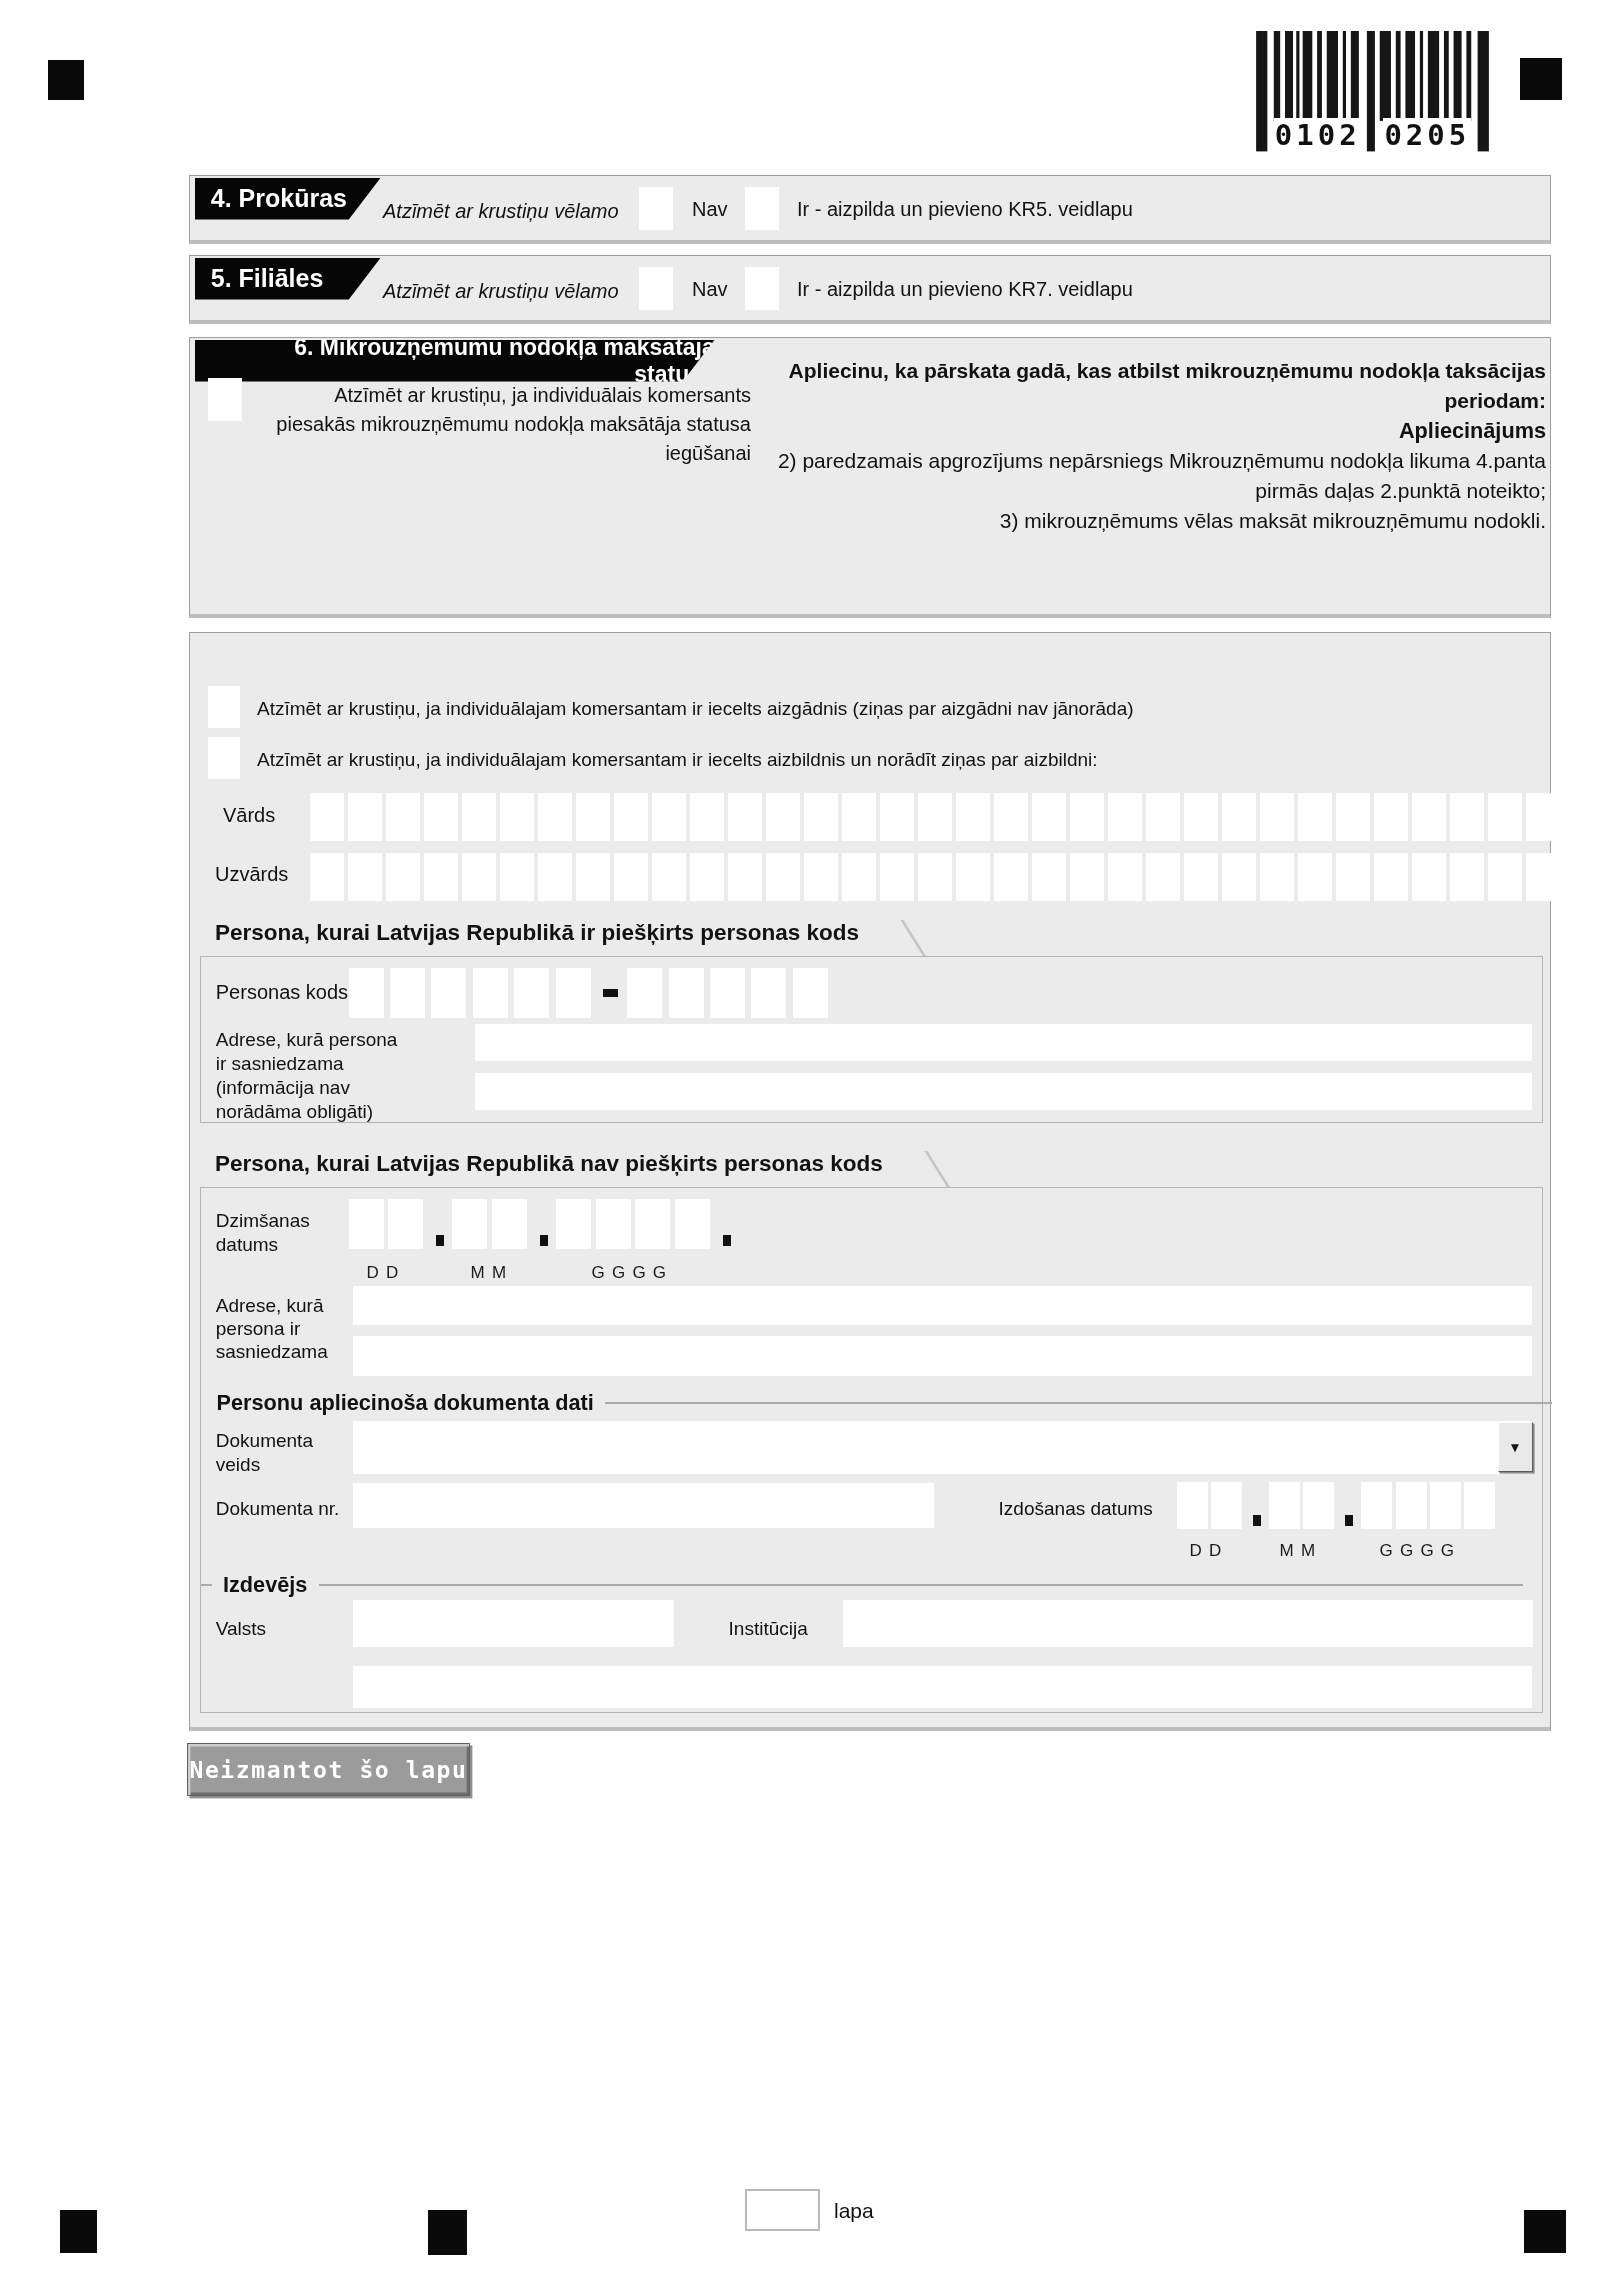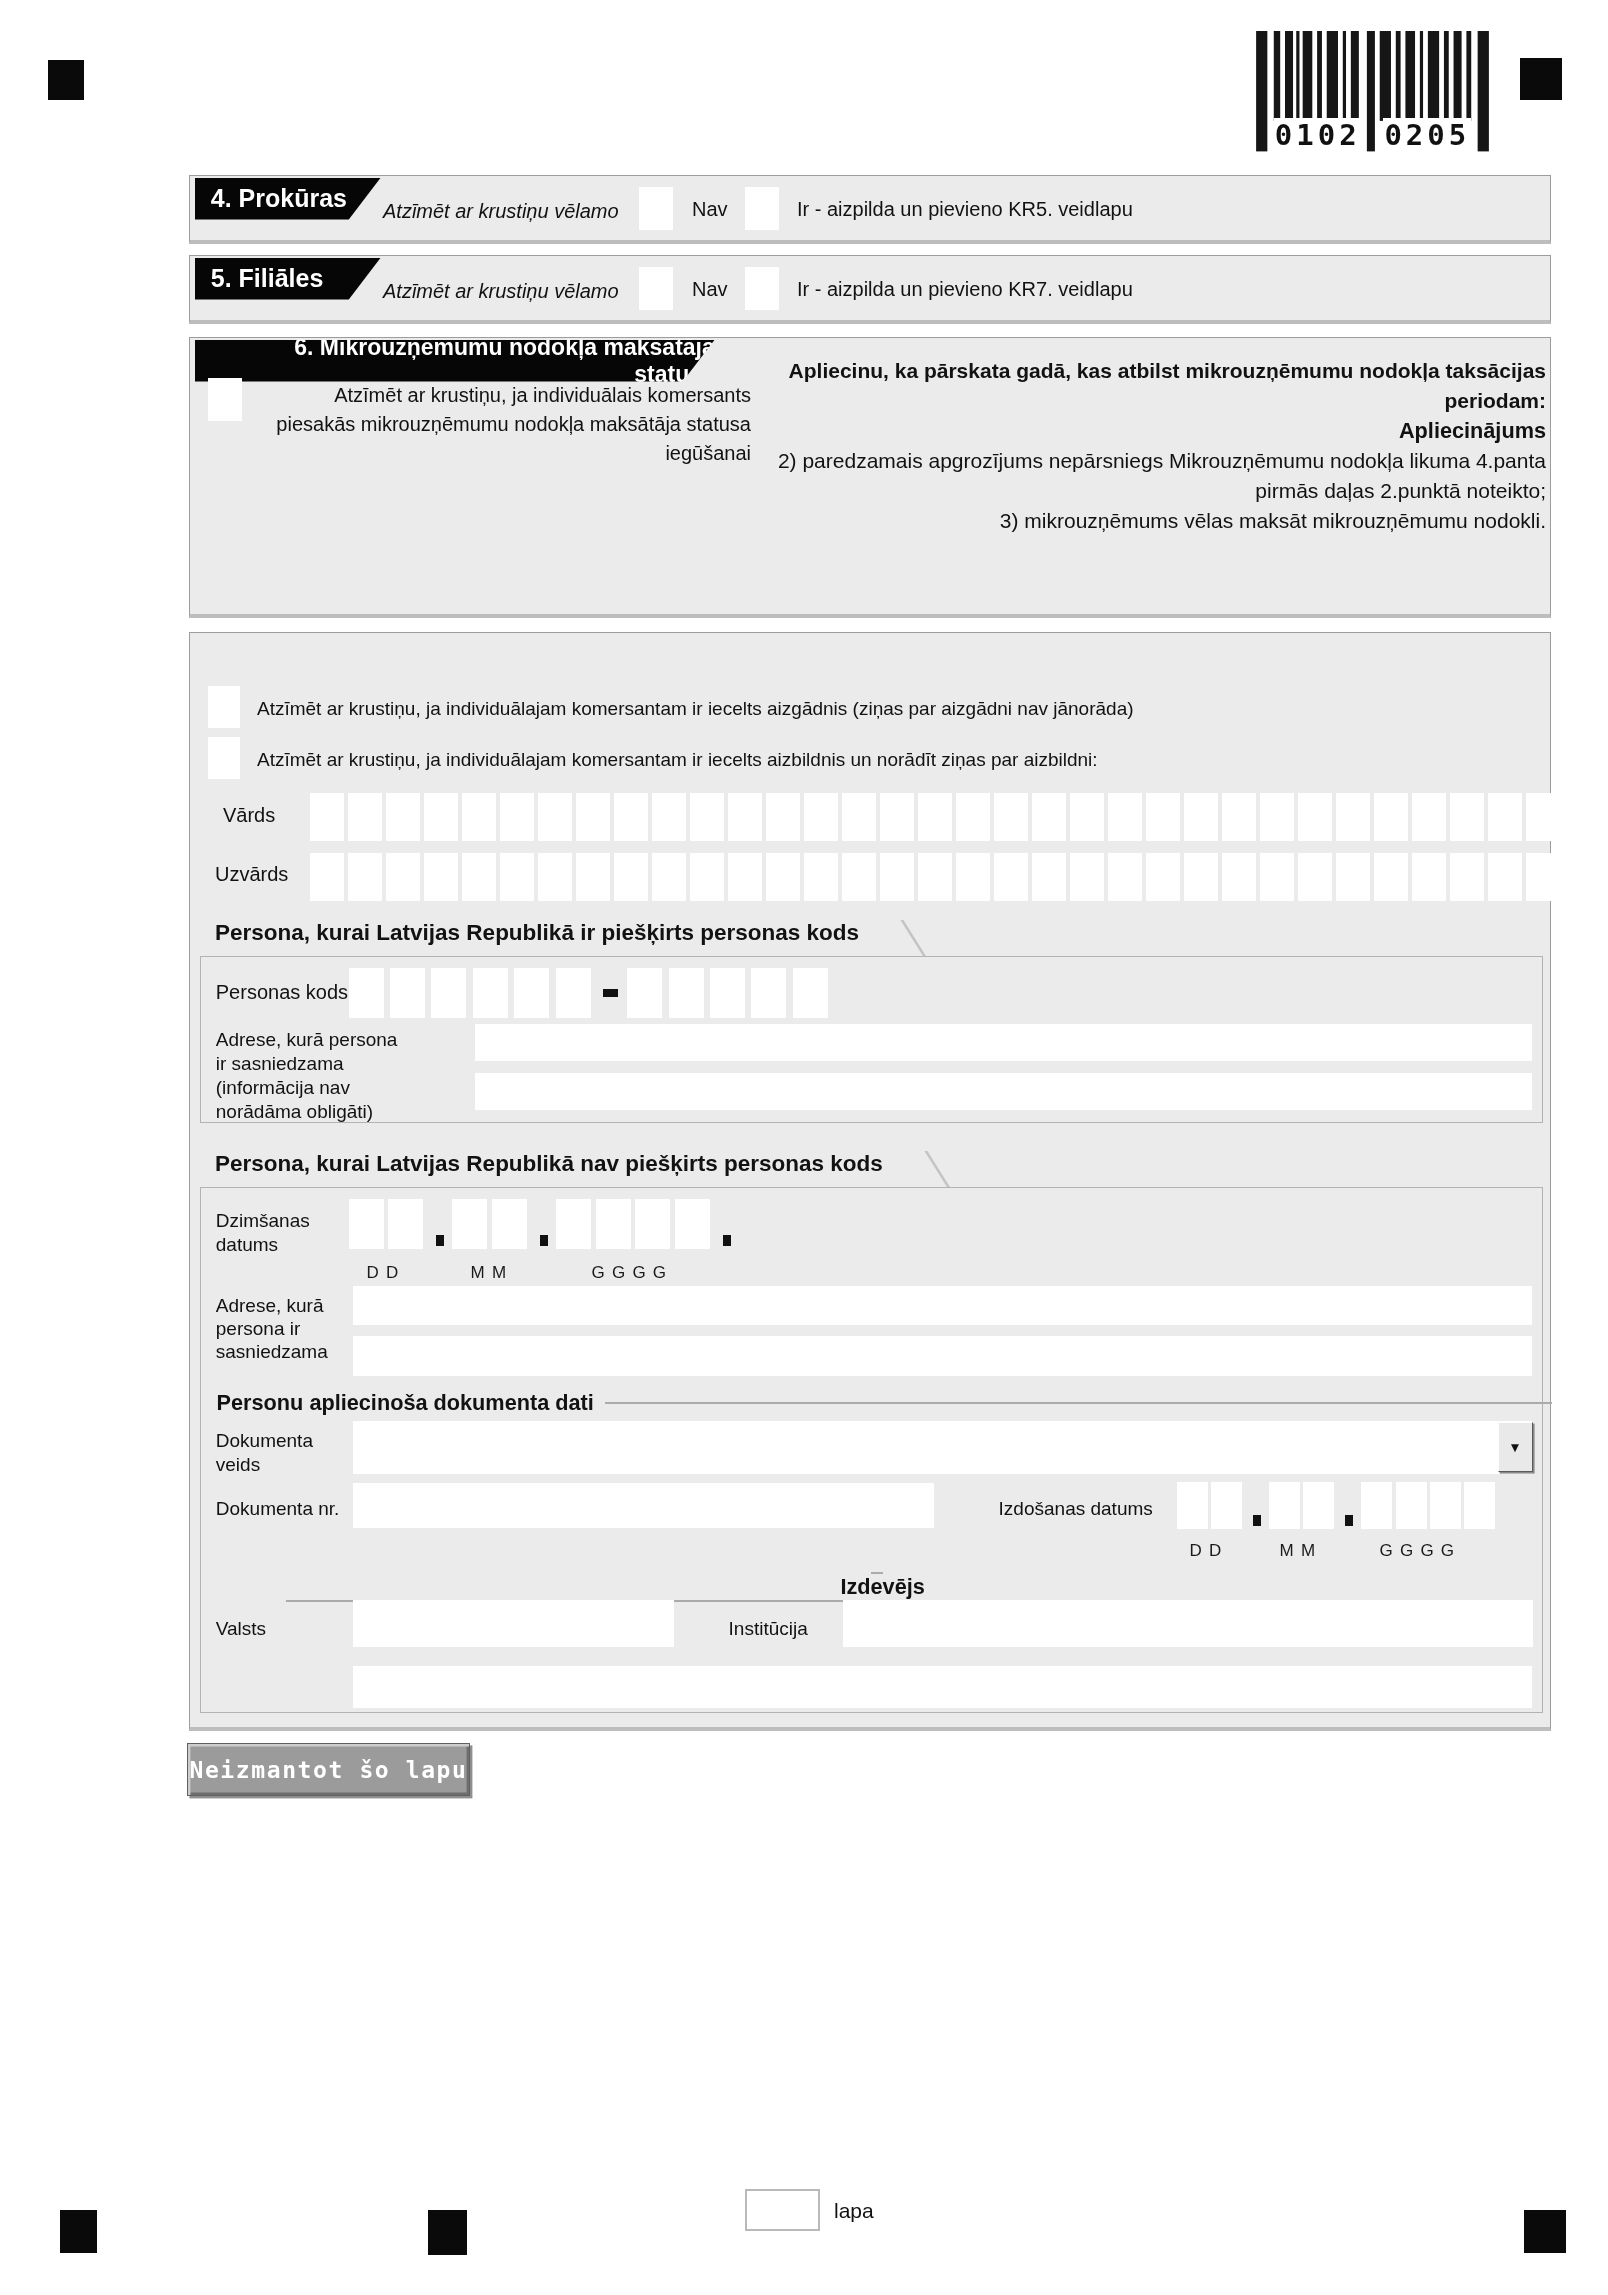--- a/index.html
+++ b/index.html
@@ -288,21 +288,21 @@
           <span class="sep-dot"></span>
           <span class="cell"></span>
           <span class="cell"></span>
           <span class="cell"></span>
           <span class="cell"></span>
         </div>
       <div class="dlab" style="left:989px;top:353px;">DD</div>
       <div class="dlab" style="left:1079px;top:353px;">MM</div>
       <div class="dlab" style="left:1179px;top:353px;">GGGG</div>
 
-      <div class="legend" style="left:16px;top:384px;width:1332px;flex-direction:column;">
+      <div class="legend" style="left:0px;top:384px;width:1332px;">
         <span class="line pre" style="width:11.2px;"></span>
         <span>Izdevējs</span>
         <span class="line" style="width:1204px;"></span>
       </div>
 
       <div class="lbl" style="left:15.2px;top:428px;font-size:19px;">Valsts</div>
       <div class="input" style="left:152px;top:412px;width:321px;height:47px;"></div>
       <div class="lbl" style="left:528px;top:428px;font-size:19px;">Institūcija</div>
       <div class="input" style="left:642px;top:412px;width:690px;height:47px;"></div>
       <div class="input" style="left:152px;top:478px;width:1179px;height:42px;"></div>

